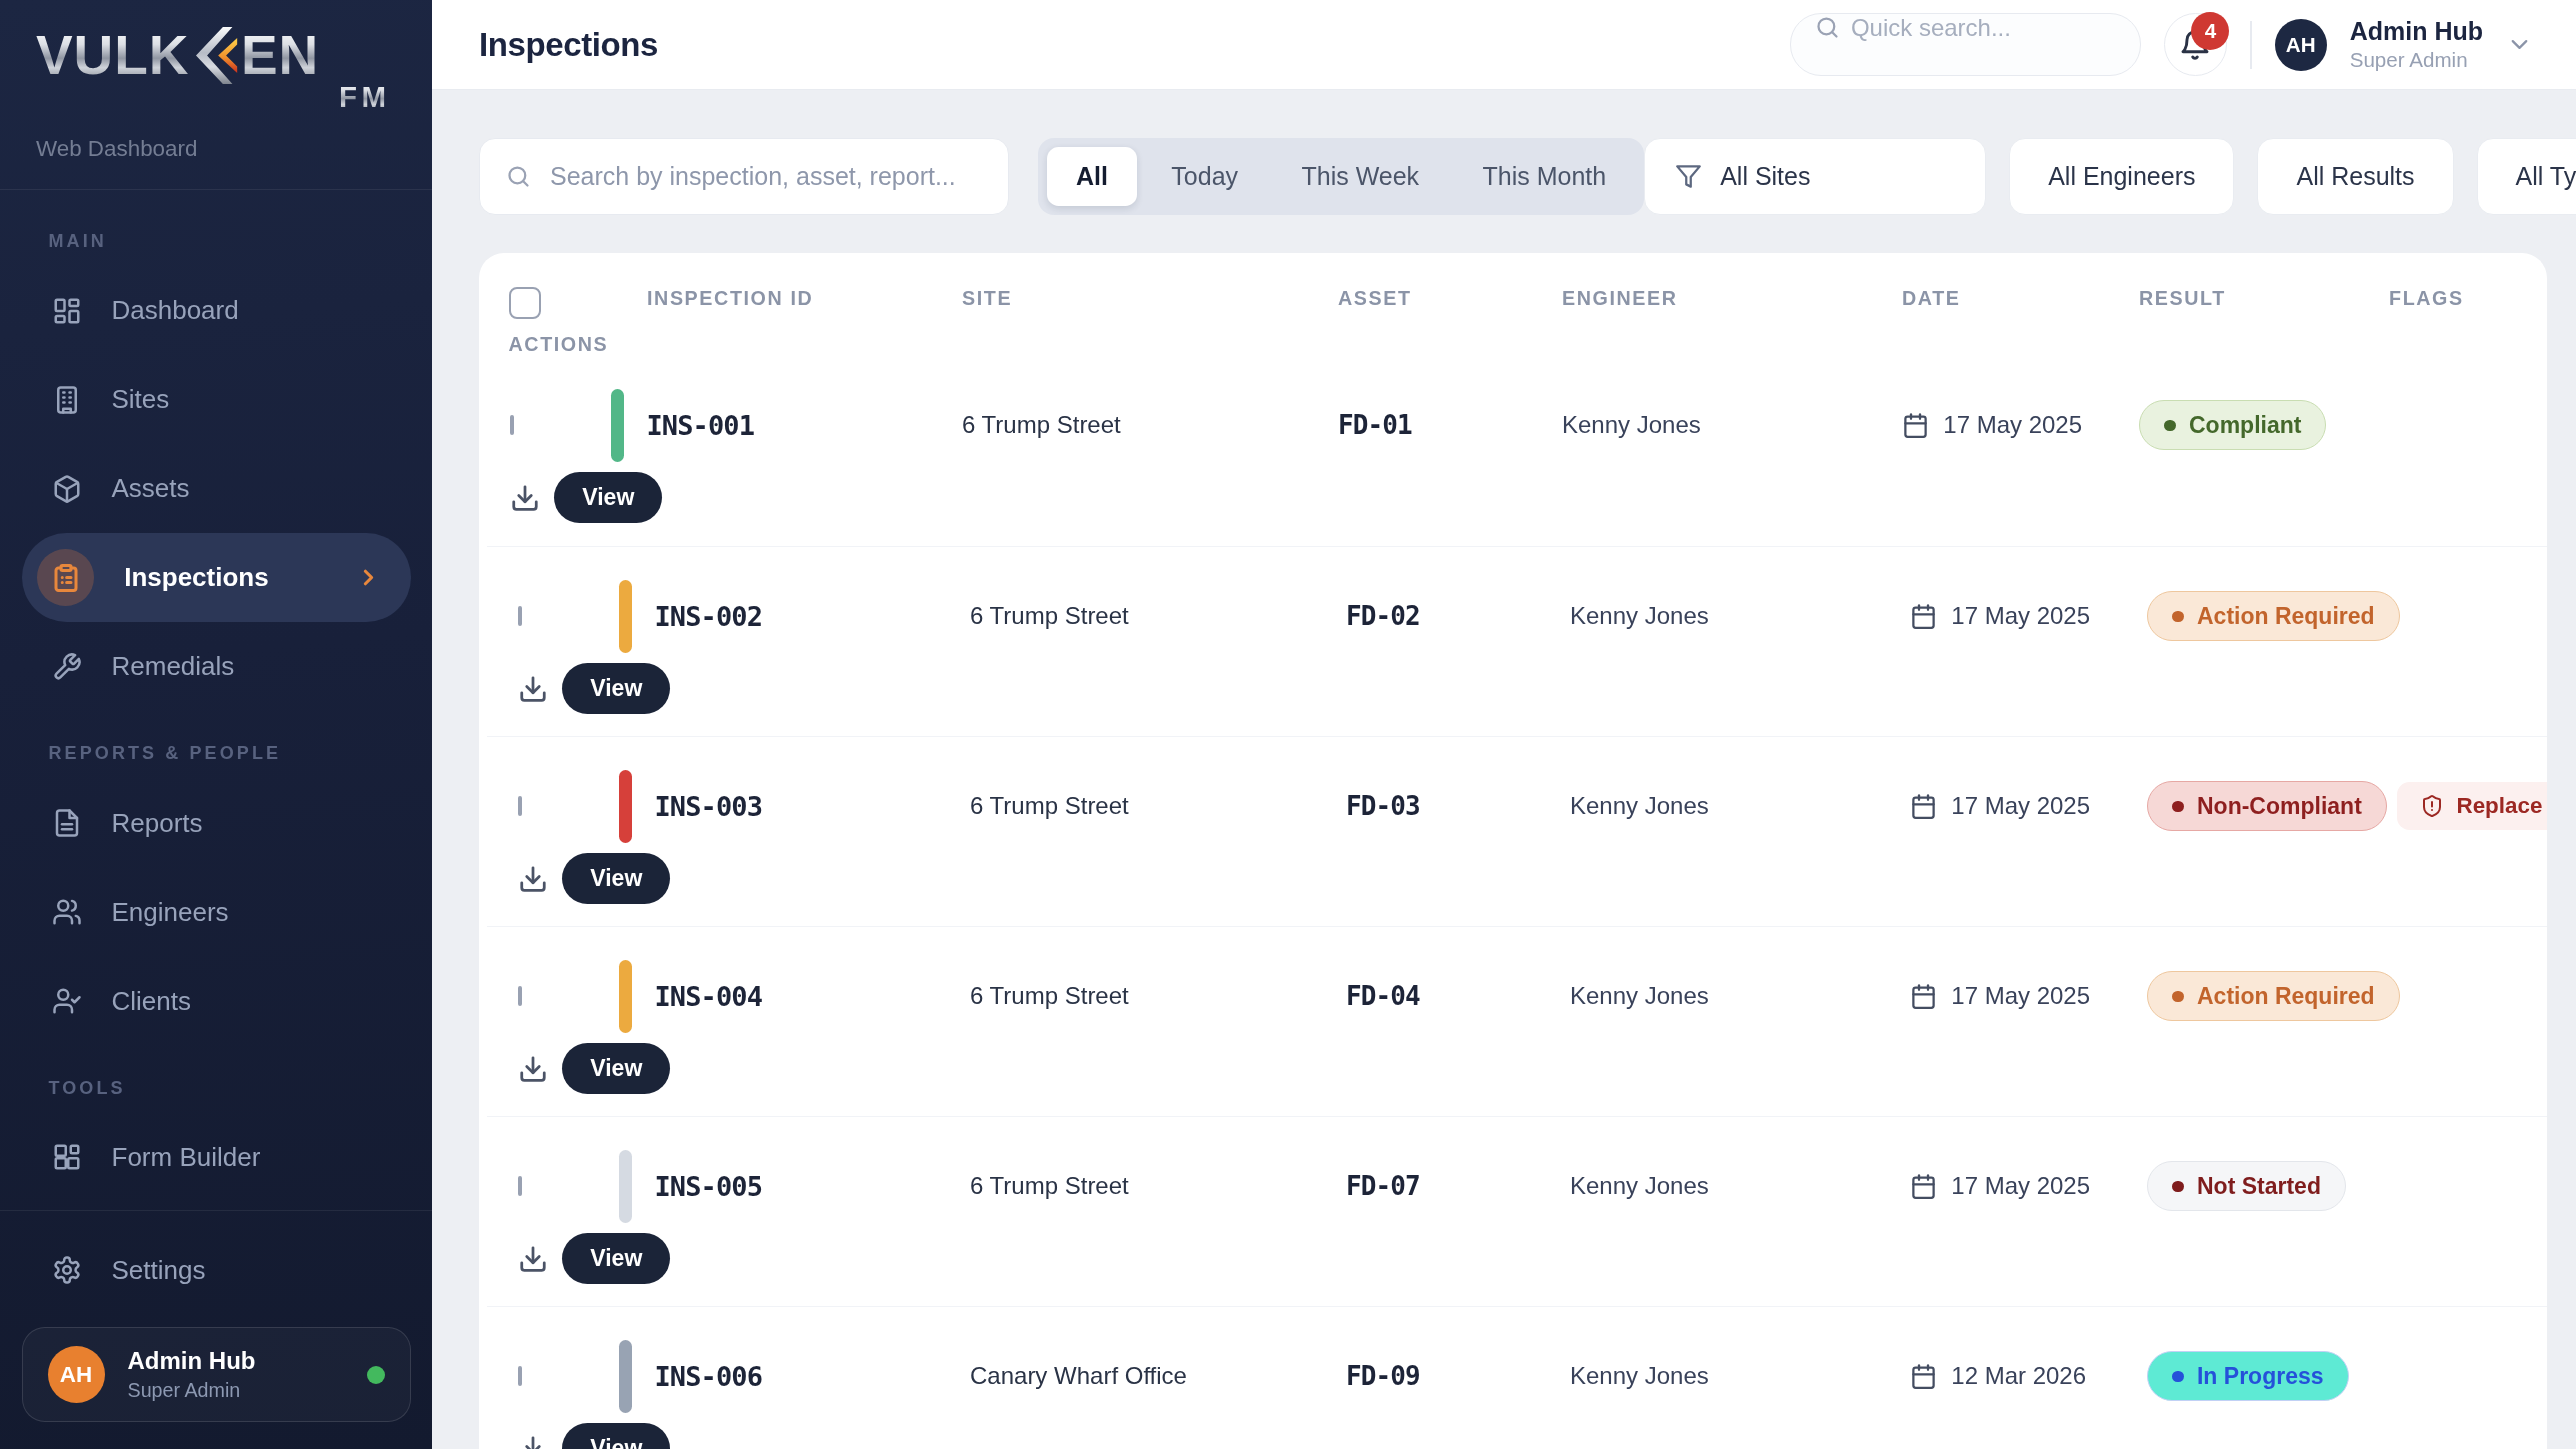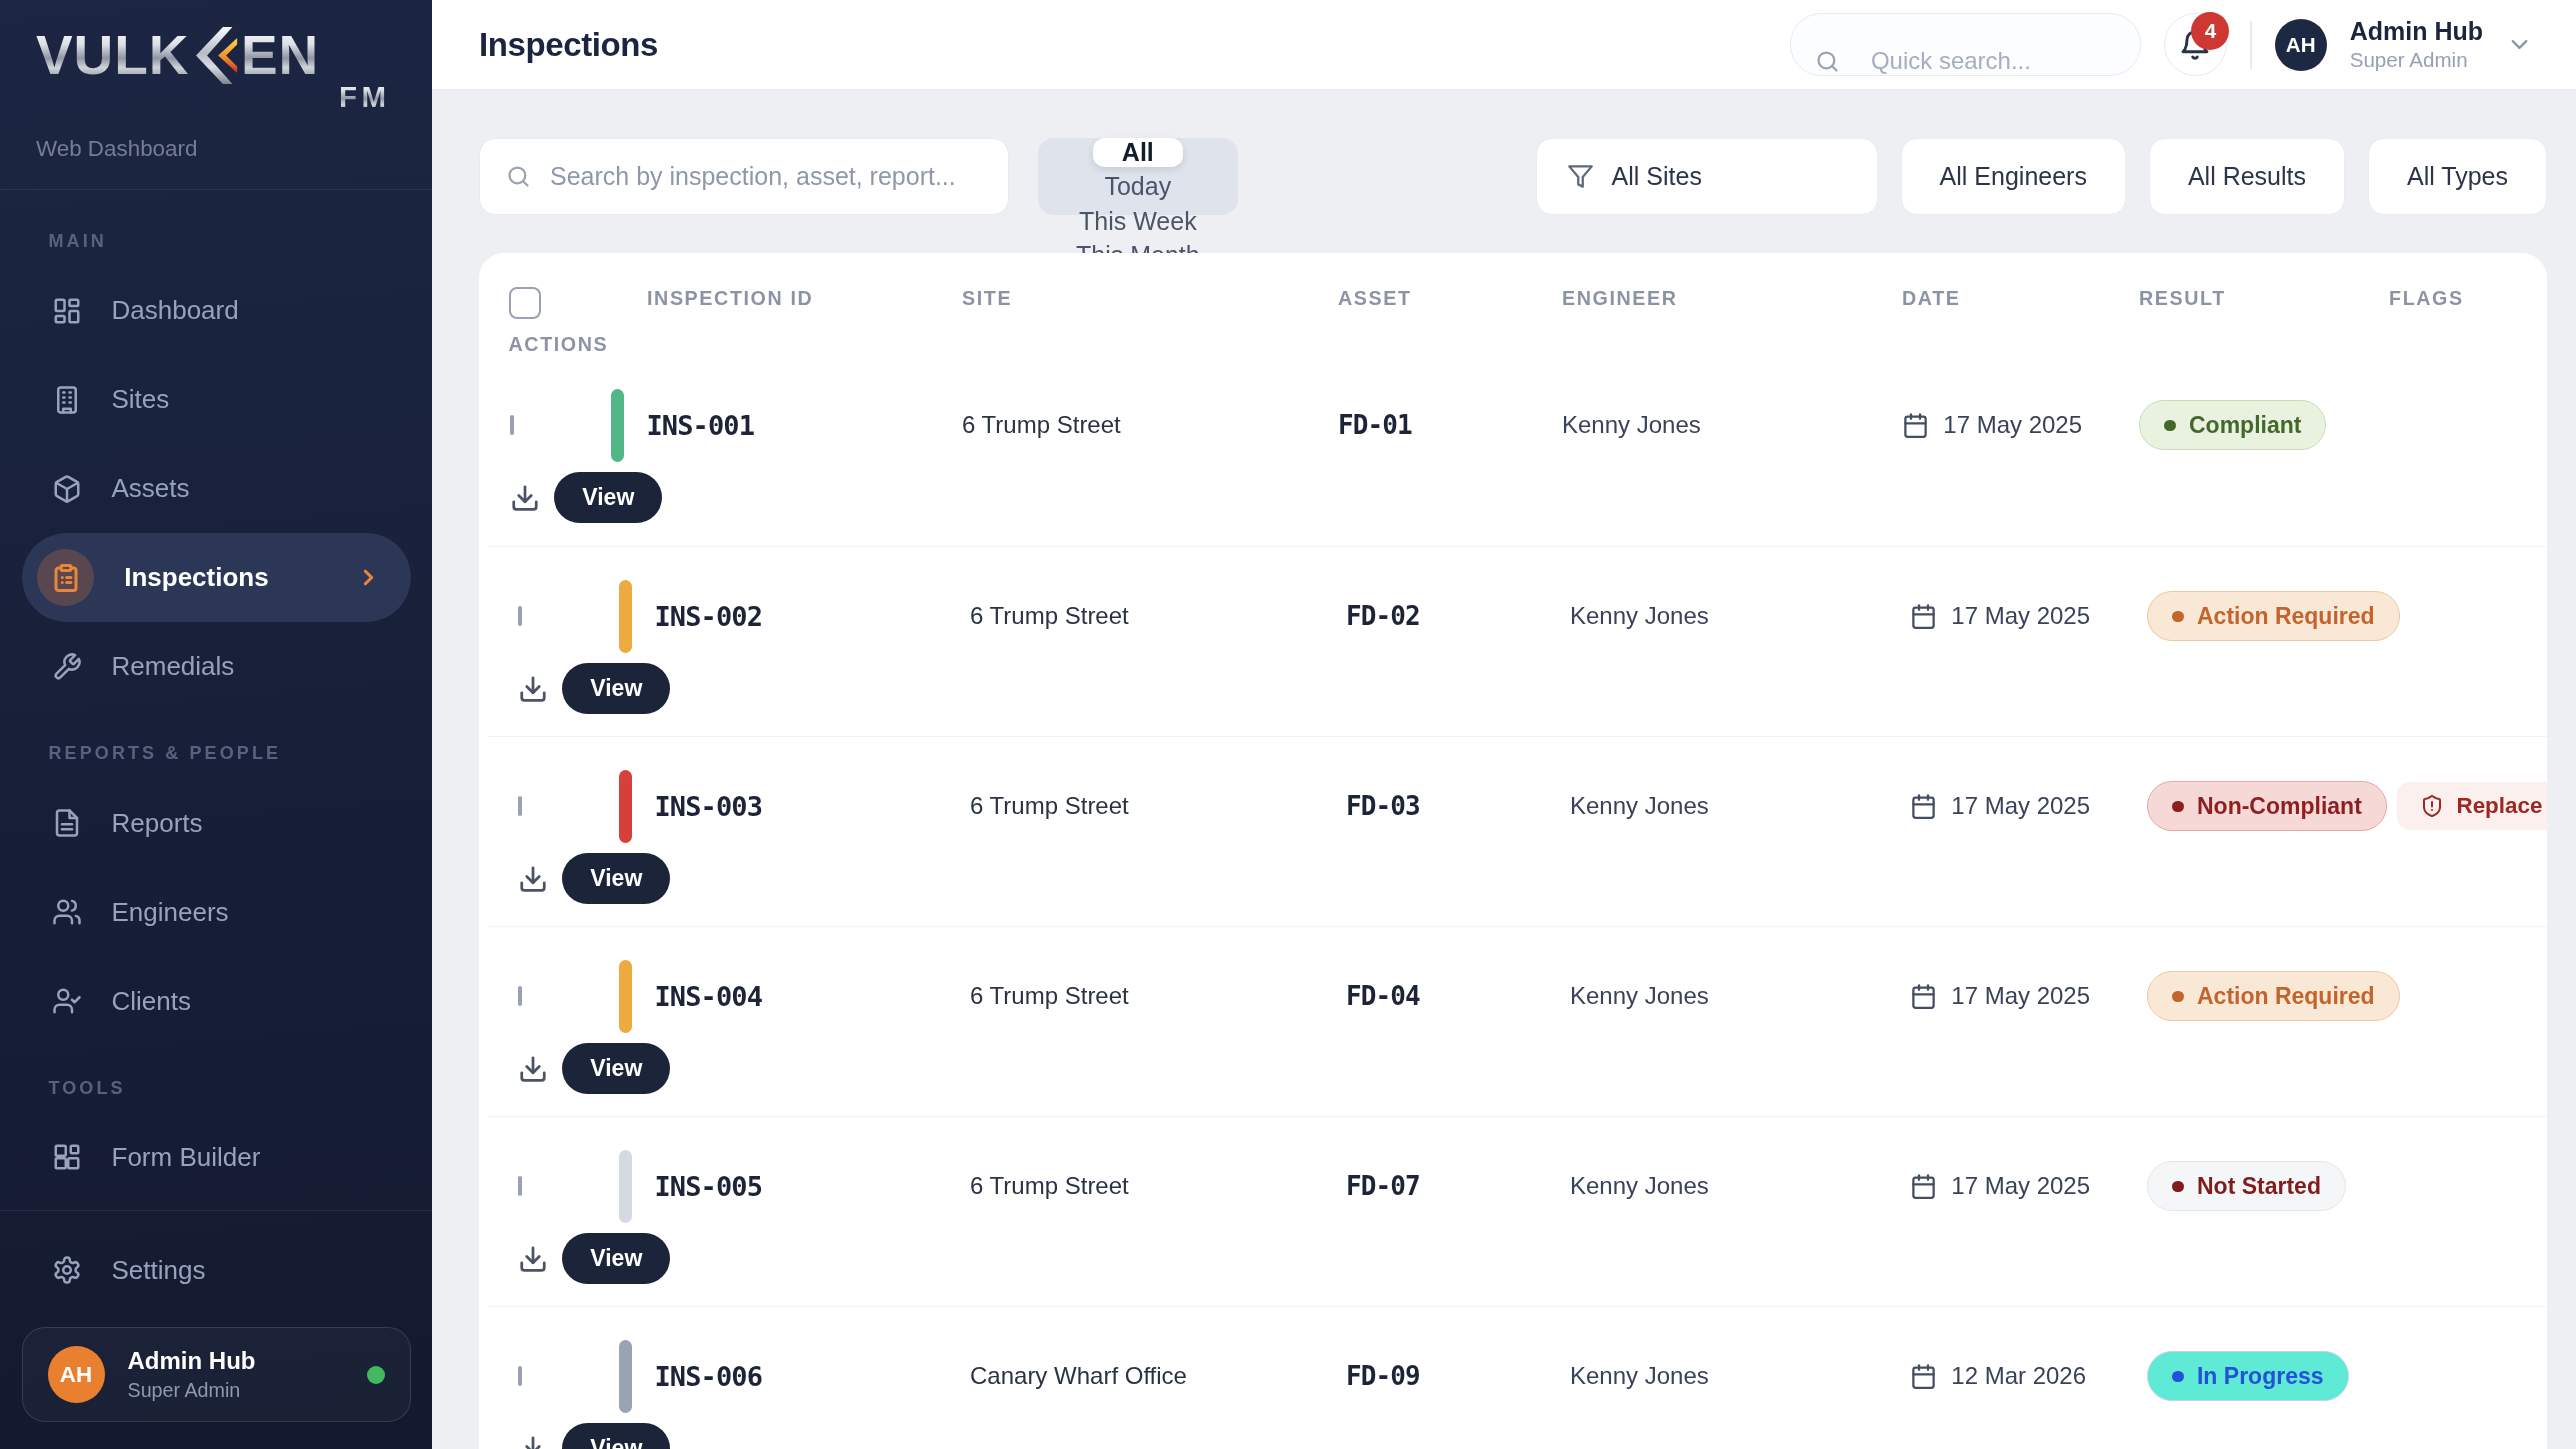--- a/index.html
+++ b/index.html
@@ -40,21 +40,21 @@
   .uc-role { font-size:19.7px; color:#8d99b2; margin-top:4.5px; }
   .status-dot { width:18px; height:18px; border-radius:50%; background:#43b95e; margin-left:auto; flex-shrink:0; }
 
   
   .main { flex:1; display:flex; flex-direction:column; min-width:0; }
   .topbar { height:90px; background:#fff; border-bottom:0.9px solid #e8ebf0;
     display:flex; align-items:center; padding:0 43px 0 47px; flex-shrink:0; }
   .page-title { font-size:33px; font-weight:800; color:#1c2540; letter-spacing:-0.4px; }
   .topbar-right { margin-left:auto; display:flex; align-items:center; gap:23px; }
   .qsearch { width:351px; height:63px; border-radius:31px; border:1.8px solid #e7eaf0; background:#fcfdfe;
-    display:flex; align-items:flex-end; gap:30px; padding:0 23px; }
+    display:flex; align-items:flex-start; gap:10px; padding:0 23px; }
   .qsearch input { border:none; outline:none; background:transparent; font-size:24px; color:#5a6478;
     width:100%; font-family:"Liberation Sans",sans-serif; }
   .qsearch input::placeholder { color:#a6aebe; }
   .icon24 { display:flex; }
   .bellbtn { width:63px; height:63px; border-radius:50%; border:1.8px solid #e7eaf0; background:#fff;
     position:relative; display:flex; align-items:center; justify-content:center; cursor:pointer; flex-shrink:0; }
   .bellbtn svg { width:32px; height:32px; color:#2a3245; }
   .badge-red { position:absolute; top:-1.8px; right:-3.6px; width:38px; height:38px; border-radius:50%;
     background:#cf3832; color:#fff; font-size:20.6px; font-weight:700;
     display:flex; align-items:center; justify-content:center; }
@@ -66,21 +66,21 @@
   .chev-down { width:27px; height:27px; color:#8b94a8; display:flex; }
 
   .content { flex:1; min-height:0; padding:48px 29px 0 47px; display:flex; flex-direction:column; }
   .filterbar { display:flex; align-items:center; margin-bottom:38px; flex-shrink:0; }
   .fsearch { width:530px; height:77px; background:#fff; border:1.8px solid #e7eaf0; border-radius:16px;
     display:flex; align-items:center; gap:18px; padding:0 25px; flex-shrink:0; }
   .fsearch input { border:none; outline:none; background:transparent; font-size:25px; color:#5a6478;
     width:100%; font-family:"Liberation Sans",sans-serif; }
   .fsearch input::placeholder { color:#8e97ab; }
   .segment { height:77px; background:#dfe3ec; border-radius:16px; display:flex; align-items:center;
-    padding:0 9px; gap:5.4px; margin-left:29px; flex-shrink:0;flex-direction:column; }
+    padding:0 9px; gap:5.4px; margin-left:29px; flex-shrink:0; }
   .seg-item { padding:0 29px; height:59px; display:flex; align-items:center; font-size:25px;
     color:#4b5569; border-radius:11.6px; font-weight:500; cursor:pointer; white-space:nowrap; }
   .seg-item.active { background:#fff; font-weight:700; color:#141c30; box-shadow:0 2.7px 7.2px rgba(20,30,60,0.12); }
   .fgroup { margin-left:auto; display:flex; align-items:center; gap:23px; }
   .fbtn { height:77px; background:#fff; border:1.8px solid #e9ecf1; border-radius:16px;
     display:flex; align-items:center; justify-content:center; gap:18px; font-size:25px; color:#2b3449;
     padding:0 38px; cursor:pointer; white-space:nowrap; }
   .fbtn.sites { width:342px; justify-content:flex-start; padding-left:30px; }
   .fbtn .nicon { width:27px; height:27px; color:#5d6880; display:flex; }
   .fbtn .nicon svg { width:100%; height:100%; }

